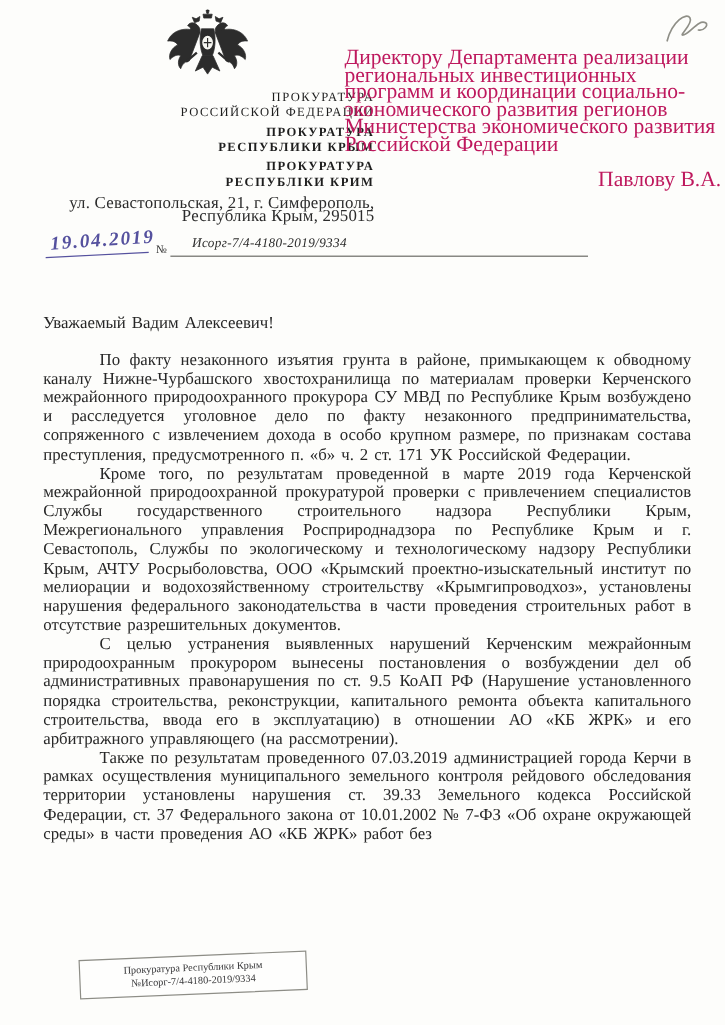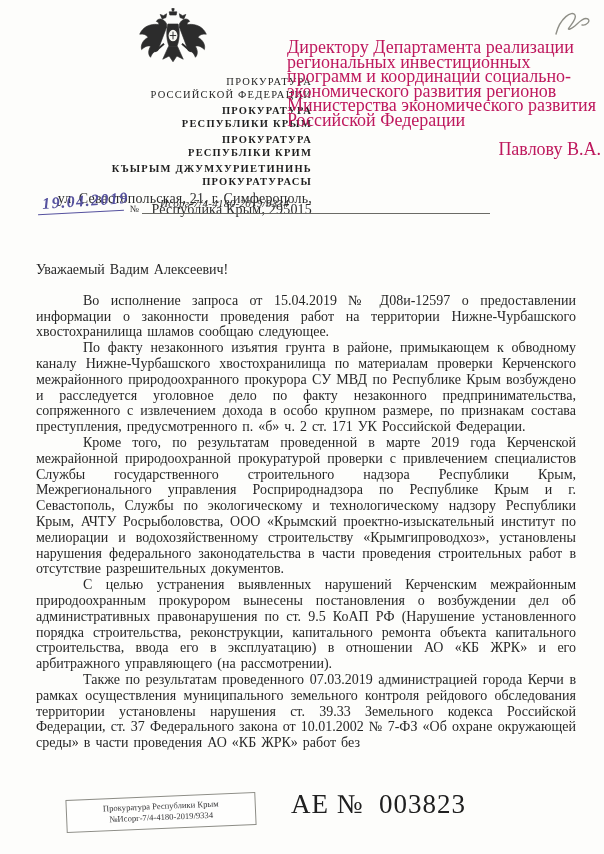--- a/index.html
+++ b/index.html
@@ -93,49 +93,45 @@
       </g>
       <ellipse cx="60" cy="43" rx="8" ry="10" fill="#f6f6f1" stroke="#2c2c2c" stroke-width="2"></ellipse>
       <path d="M60 37 v12 M55 43 h10" stroke="#2c2c2c" stroke-width="1.5"></path>
     </svg>
     <div class="org first">ПРОКУРАТУРА
 РОССИЙСКОЙ  ФЕДЕРАЦИИ</div>
     <div class="org bold">ПРОКУРАТУРА
 РЕСПУБЛИКИ  КРЫМ</div>
     <div class="org bold">ПРОКУРАТУРА
 РЕСПУБЛІКИ  КРИМ</div>
-    <div class="org bold">КЪЫРЫМ ДЖУМХУРИЕТИНИНЬ
-ПРОКУРАТУРАСЫ</div>
     <div class="lh-address">ул. Севастопольская, 21, г. Симферополь,
 Республика Крым, 295015</div>
   </div>
 
   <div class="ref-line">
     <span class="hw-date">19.04.2019</span>
     <span class="hw-underline"></span>
     <span class="num-sign">№</span>
     <span class="ref-underline">
       <span class="ref-number">Исорг-7/4-4180-2019/9334</span>
     </span>
   </div>
 
   <div class="addressee">
     <div>Директору Департамента реализации региональных инвестиционных программ и координации социально-экономического развития регионов Министерства экономического развития Российской Федерации</div>
     <div class="addressee-name">Павлову В.А.</div>
   </div>
 
   <div class="body-text">
     <div class="salutation">Уважаемый Вадим Алексеевич!</div>
-    <p>Во исполнение запроса от 15.04.2019 № Д08и-12597 о предоставлении информации о законности проведения работ на территории Нижне-Чурбашского хвостохранилища шламов сообщаю следующее.</p>
     <p>По факту незаконного изъятия грунта в районе, примыкающем к обводному каналу Нижне-Чурбашского хвостохранилища по материалам проверки Керченского межрайонного природоохранного прокурора СУ МВД по Республике Крым возбуждено и расследуется уголовное дело по факту незаконного предпринимательства, сопряженного с извлечением дохода в особо крупном размере, по признакам состава преступления, предусмотренного п. «б» ч. 2 ст. 171 УК Российской Федерации.</p>
     <p>Кроме того, по результатам проведенной в марте 2019 года Керченской межрайонной природоохранной прокуратурой проверки с привлечением специалистов Службы государственного строительного надзора Республики Крым, Межрегионального управления Росприроднадзора по Республике Крым и г. Севастополь, Службы по экологическому и технологическому надзору Республики Крым, АЧТУ Росрыболовства, ООО «Крымский проектно-изыскательный институт по мелиорации и водохозяйственному строительству «Крымгипроводхоз», установлены нарушения федерального законодательства в части проведения строительных работ в отсутствие разрешительных документов.</p>
     <p>С целью устранения выявленных нарушений Керченским межрайонным природоохранным прокурором вынесены постановления о возбуждении дел об административных правонарушения по ст. 9.5 КоАП РФ (Нарушение установленного порядка строительства, реконструкции, капитального ремонта объекта капитального строительства, ввода его в эксплуатацию) в отношении АО «КБ ЖРК» и его арбитражного управляющего (на рассмотрении).</p>
     <p>Также по результатам проведенного 07.03.2019 администрацией города Керчи в рамках осуществления муниципального земельного контроля рейдового обследования территории установлены нарушения ст. 39.33 Земельного кодекса Российской Федерации, ст. 37 Федерального закона от 10.01.2002 № 7-ФЗ «Об охране окружающей среды» в части проведения АО «КБ ЖРК» работ без</p>
   </div>
 
   <div class="stamp">
     <div>Прокуратура Республики Крым</div>
     <div>№Исорг-7/4-4180-2019/9334</div>
   </div>
 
-  <div class="serial">АЕ №  003823</div>
 
 </div>
 
 </body></html>

